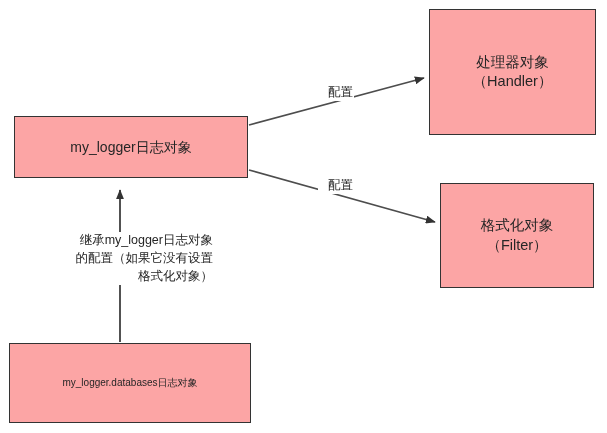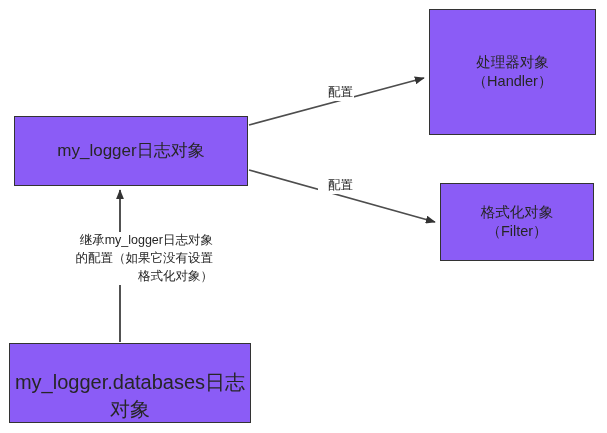--- a/index.html
+++ b/index.html
@@ -19,60 +19,59 @@
     position: absolute;
     left: 0;
     top: 0;
     width: 607px;
     height: 433px;
   }
   .node-box {
     position: absolute;
     box-sizing: border-box;
     border: 1.6px solid #333333;
-    background: #8b5cf6;
+    background: #fca5a5;
     display: flex;
     align-items: center;
     justify-content: center;
     text-align: center;
     line-height: 1.32;
     color: #262626;
   }
   .node-label {
     white-space: pre-line;
     display: block;
   }
   #box-my-logger {
     left: 14px;
     top: 116px;
     width: 234px;
-    height: 70px;
-    font-size: 17px;
+    height: 62px;
+    font-size: 14px;
   }
   #box-handler {
     left: 429px;
     top: 9px;
     width: 167px;
     height: 126px;
     font-size: 14.5px;
   }
   #box-filter {
     left: 440px;
     top: 183px;
     width: 154px;
-    height: 78px;
+    height: 105px;
     font-size: 14.5px;
   }
   #box-my-logger-databases {
     left: 9px;
     top: 343px;
     width: 242px;
     height: 80px;
-    font-size: 20px;
-    align-items: flex-end;
+    font-size: 10px;
   }
   .edge-label {
     position: absolute;
     background: #ffffff;
     color: #262626;
     font-size: 12.5px;
     line-height: 1.25;
     text-align: right;
     white-space: pre-line;
     padding: 0 1px;

